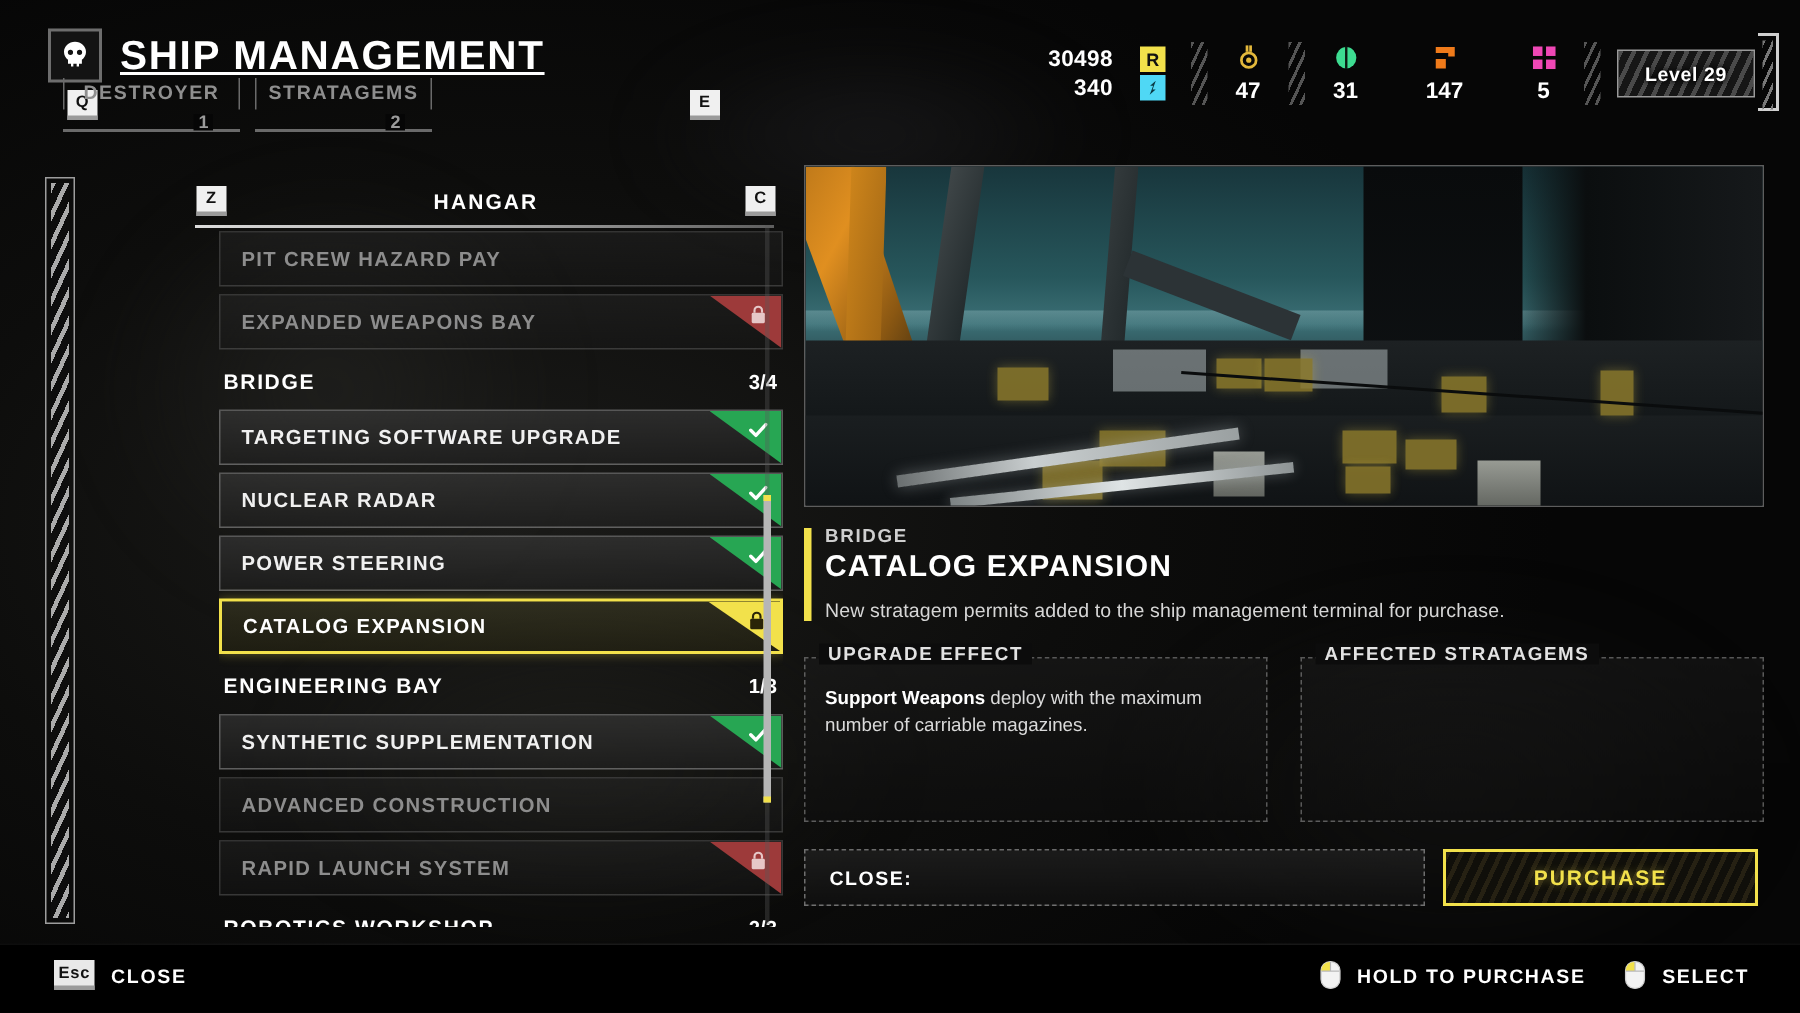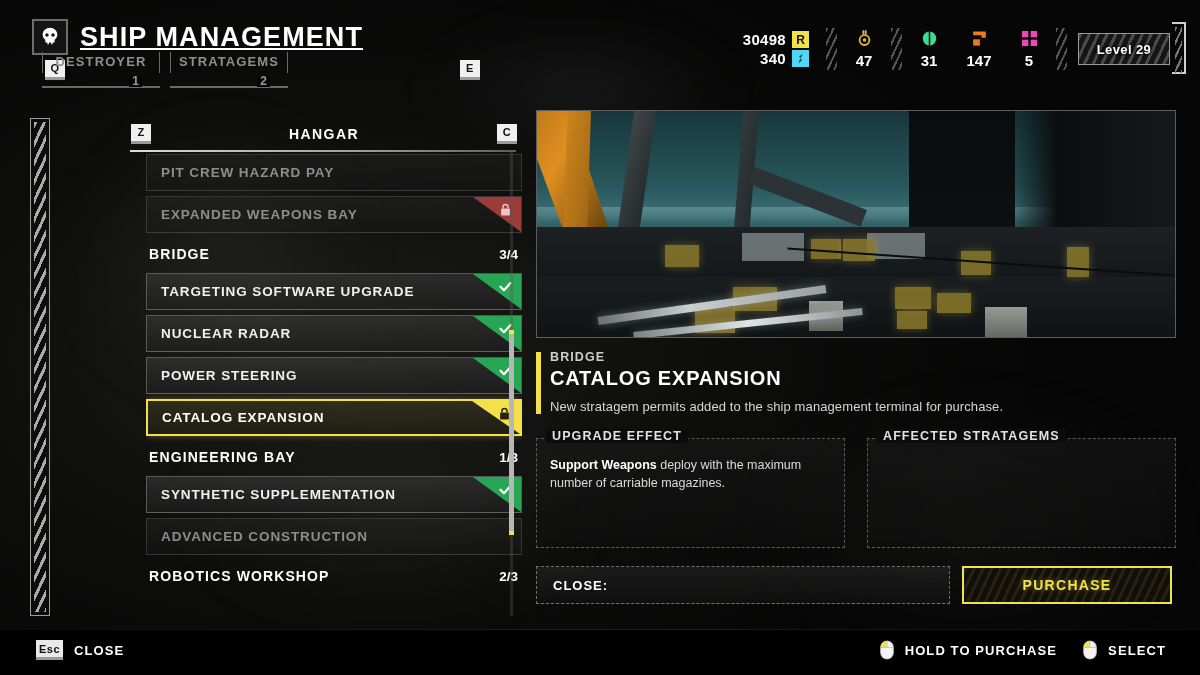--- a/index.html
+++ b/index.html
@@ -81,34 +81,34 @@
   }
   .tab.active .underbar::after {
     content: ""; position: absolute; left: 0; bottom: -2px; width: 100%; height: 2px; background: #fff;
   }
   .kq { position: absolute; left: 45px; top: 58px; }
   .ke { position: absolute; left: 460px; top: 58px; }
 
   
   .res-bar { position: absolute; right: 30px; top: 28px; display: flex; align-items: center; gap: 0px; }
   .res-stack { display: flex; flex-direction: column; align-items: flex-end; gap: 2px; margin-right: 10px; }
-  .res-line { display: flex; align-items: center; gap: 6px; }
+  .res-line { display: flex; align-items: center; gap: 18px; }
   .res-line .num { font-size: 15px; font-weight: bold; color: #fff; letter-spacing: .3px; }
   .ibox { width: 17px; height: 17px; display: flex; align-items: center; justify-content: center;
           font-size: 12px; font-weight: bold; color: #111; }
   .ibox.req { background: #f2e14b; }
   .ibox.sam { background: #4fd8f5; }
   .hatch-sep {
     width: 11px; height: 42px; margin: 0 7px;
     background: repeating-linear-gradient(115deg, #555 0px, #555 2px, transparent 2px, transparent 6px);
   }
   .res-col { display: flex; flex-direction: column; align-items: center; gap: 4px; width: 40px; }
   .res-col .num { font-size: 15px; font-weight: bold; color: #fff; }
   .res-col .ic { height: 19px; display: flex; align-items: center; justify-content: center; }
-  .res-group { display: flex; gap: 10px; align-items: center; }
+  .res-group { display: flex; gap: 26px; align-items: center; }
   .level-box {
     margin-left: 4px; width: 92px; height: 32px; border: 1px solid #9a9a9a;
     background: repeating-linear-gradient(115deg, #4a4a4a 0px, #4a4a4a 3px, #161616 3px, #161616 8px);
     display: flex; align-items: center; justify-content: center;
   }
   .level-box span { font-size: 13px; font-weight: bold; color: #fff; letter-spacing: .4px;
     text-shadow: 0 0 4px #000, 0 0 3px #000; }
   .hdr-bracket {
     position: absolute; right: 14px; top: 22px; width: 14px; height: 52px;
     border-top: 2px solid #cfcfcf; border-right: 2px solid #cfcfcf; border-bottom: 2px solid #cfcfcf;
@@ -529,20 +529,32 @@
               <path d="M4 12.5l5.5 5.5L20 6.5" fill="none" stroke="#fff" stroke-width="3.6" stroke-linecap="round" stroke-linejoin="round"></path>
             </svg>
           </span>
         </span>
       </div>
 
       <div class="row dim">
         <span class="rlabel">ADVANCED CONSTRUCTION</span>
       </div>
 
+      <div class="row dim">
+        <span class="rlabel">RAPID LAUNCH SYSTEM</span>
+        <span class="corner red">
+          <span class="tri"></span>
+          <span class="glyph">
+            <svg viewBox="0 0 24 24" width="15" height="15" aria-hidden="true">
+              <rect x="5" y="10.5" width="14" height="11" rx="1.4" fill="#e6c8c8"></rect>
+              <path d="M8 10.5V8a4 4 0 0 1 8 0v2.5" fill="none" stroke="#e6c8c8" stroke-width="2.3"></path>
+            </svg>
+          </span>
+        </span>
+      </div>
 
       <div class="group-head">
         <span class="gname">ROBOTICS WORKSHOP</span>
         <span class="gcount">2/3</span>
       </div>
 
     </div>
 
     <div class="scrollbar" style="left:381px; top:32px;">
       <span class="sb-track"></span>

